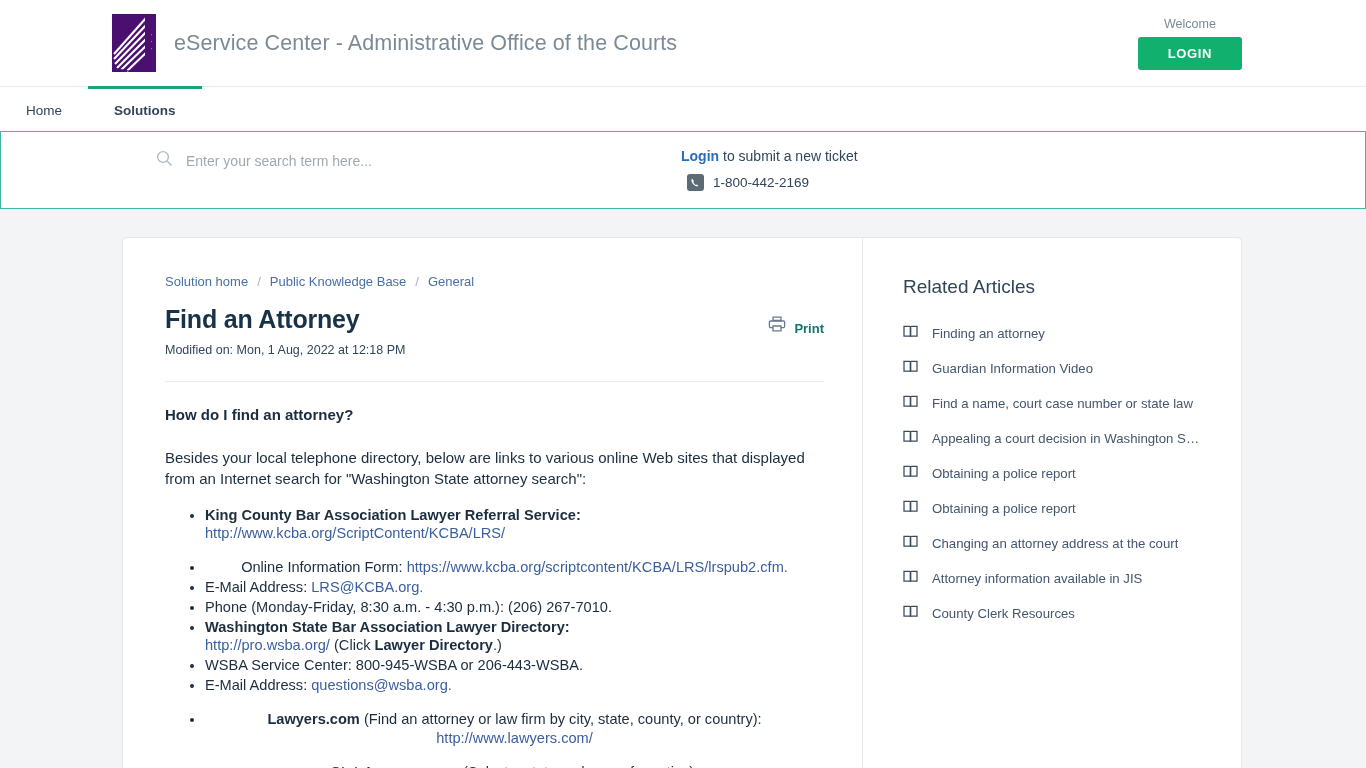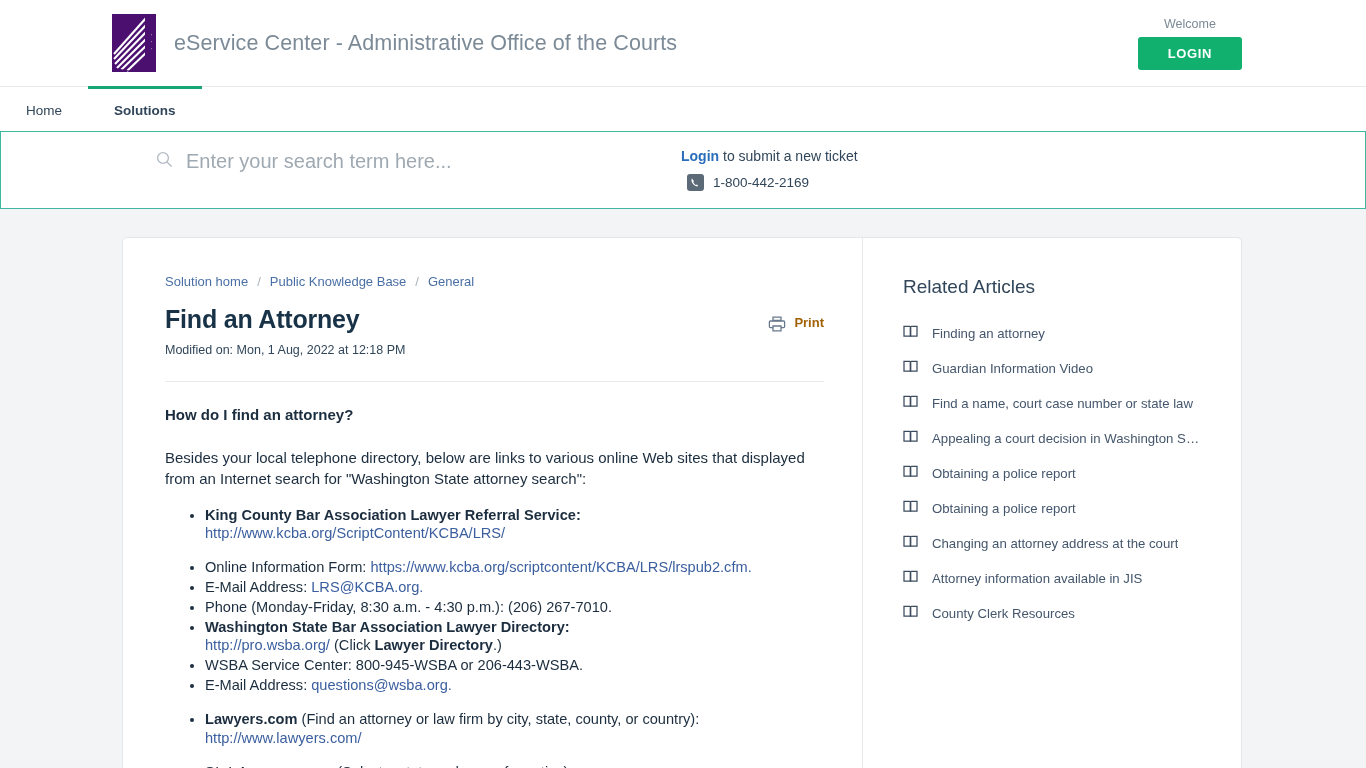--- a/index.html
+++ b/index.html
@@ -109,21 +109,21 @@
     display: flex;
     align-items: center;
     gap: 13px;
     padding-left: 155px;
     padding-top: 18px;
   }
   .search-input {
     border: none;
     outline: none;
     font-family: inherit;
-    font-size: 20px;
+    font-size: 14px;
     color: #183247;
     width: 430px;
     background: transparent;
   }
   .search-input::placeholder { color: #9fa9b2; }
 
   .ticket-col {
     position: absolute;
     left: 680px;
     top: 16px;
@@ -200,23 +200,23 @@
     color: #183247;
     letter-spacing: -.2px;
   }
   .modified {
     font-size: 12.5px;
     color: #31465a;
     margin-top: 9px;
   }
   .print-btn {
     display: flex;
-    align-items: flex-start;
+    align-items: flex-end;
     gap: 8px;
-    color: #a16207;
+    color: #0f766e;
     font-size: 13px;
     font-weight: bold;
     cursor: pointer;
     margin-top: 10px;
   }
 
   .divider {
     height: 1px;
     background: #e8ebed;
     margin: 24px 0 0 0;
@@ -239,21 +239,21 @@
     margin-top: 16px;
     padding-left: 40px;
     list-style: disc;
   }
   ul.links li {
     font-size: 14.6px;
     line-height: 1.29;
     color: #1b2d3e;
     margin-bottom: 1px;
   }
-  ul.links li.spaced { margin-top: 15px; }
+  ul.links li.spaced { margin-top: 15px; text-align: center; }
   ul.links li b { font-weight: bold; }
   ul.links a {
     color: #3a5e9e;
     text-decoration: none;
     cursor: pointer;
   }
 
   
   .side {
     flex: 1;

